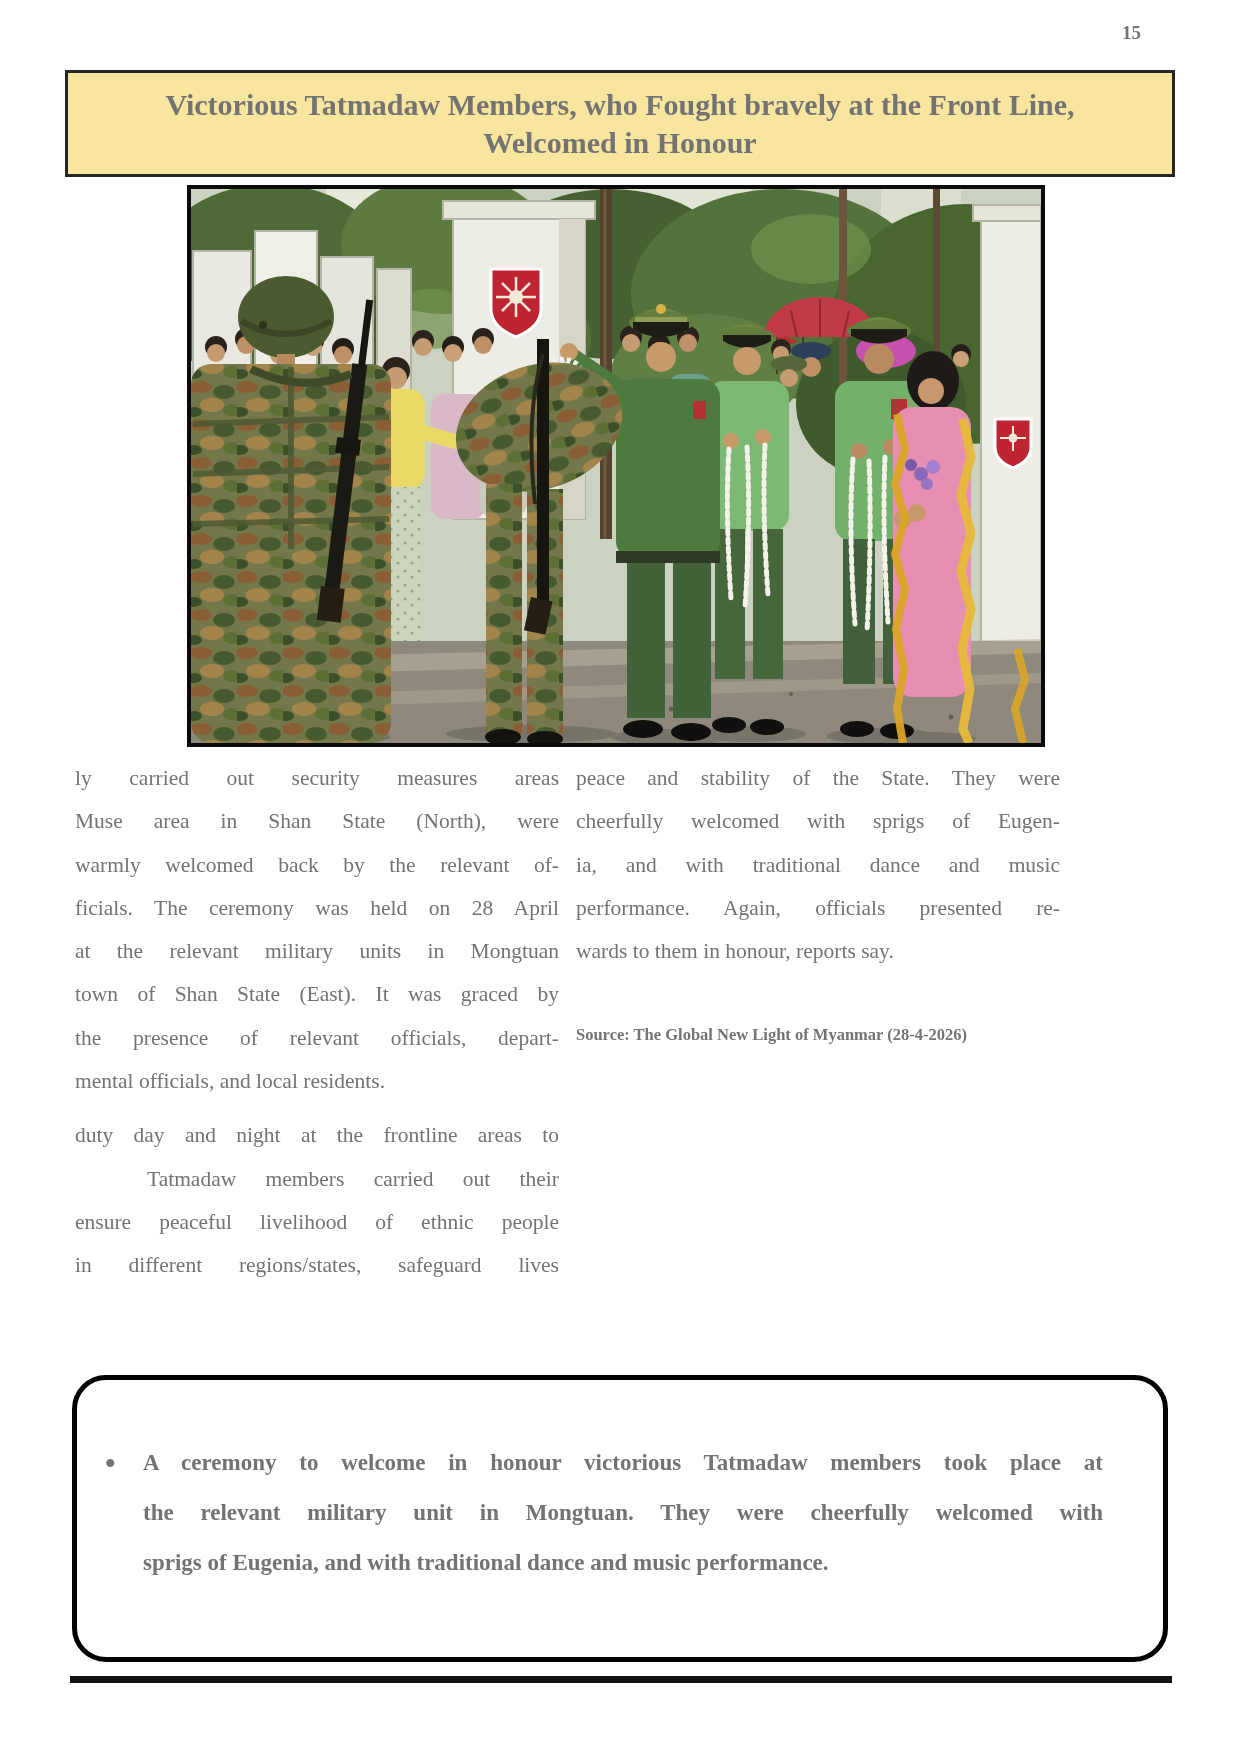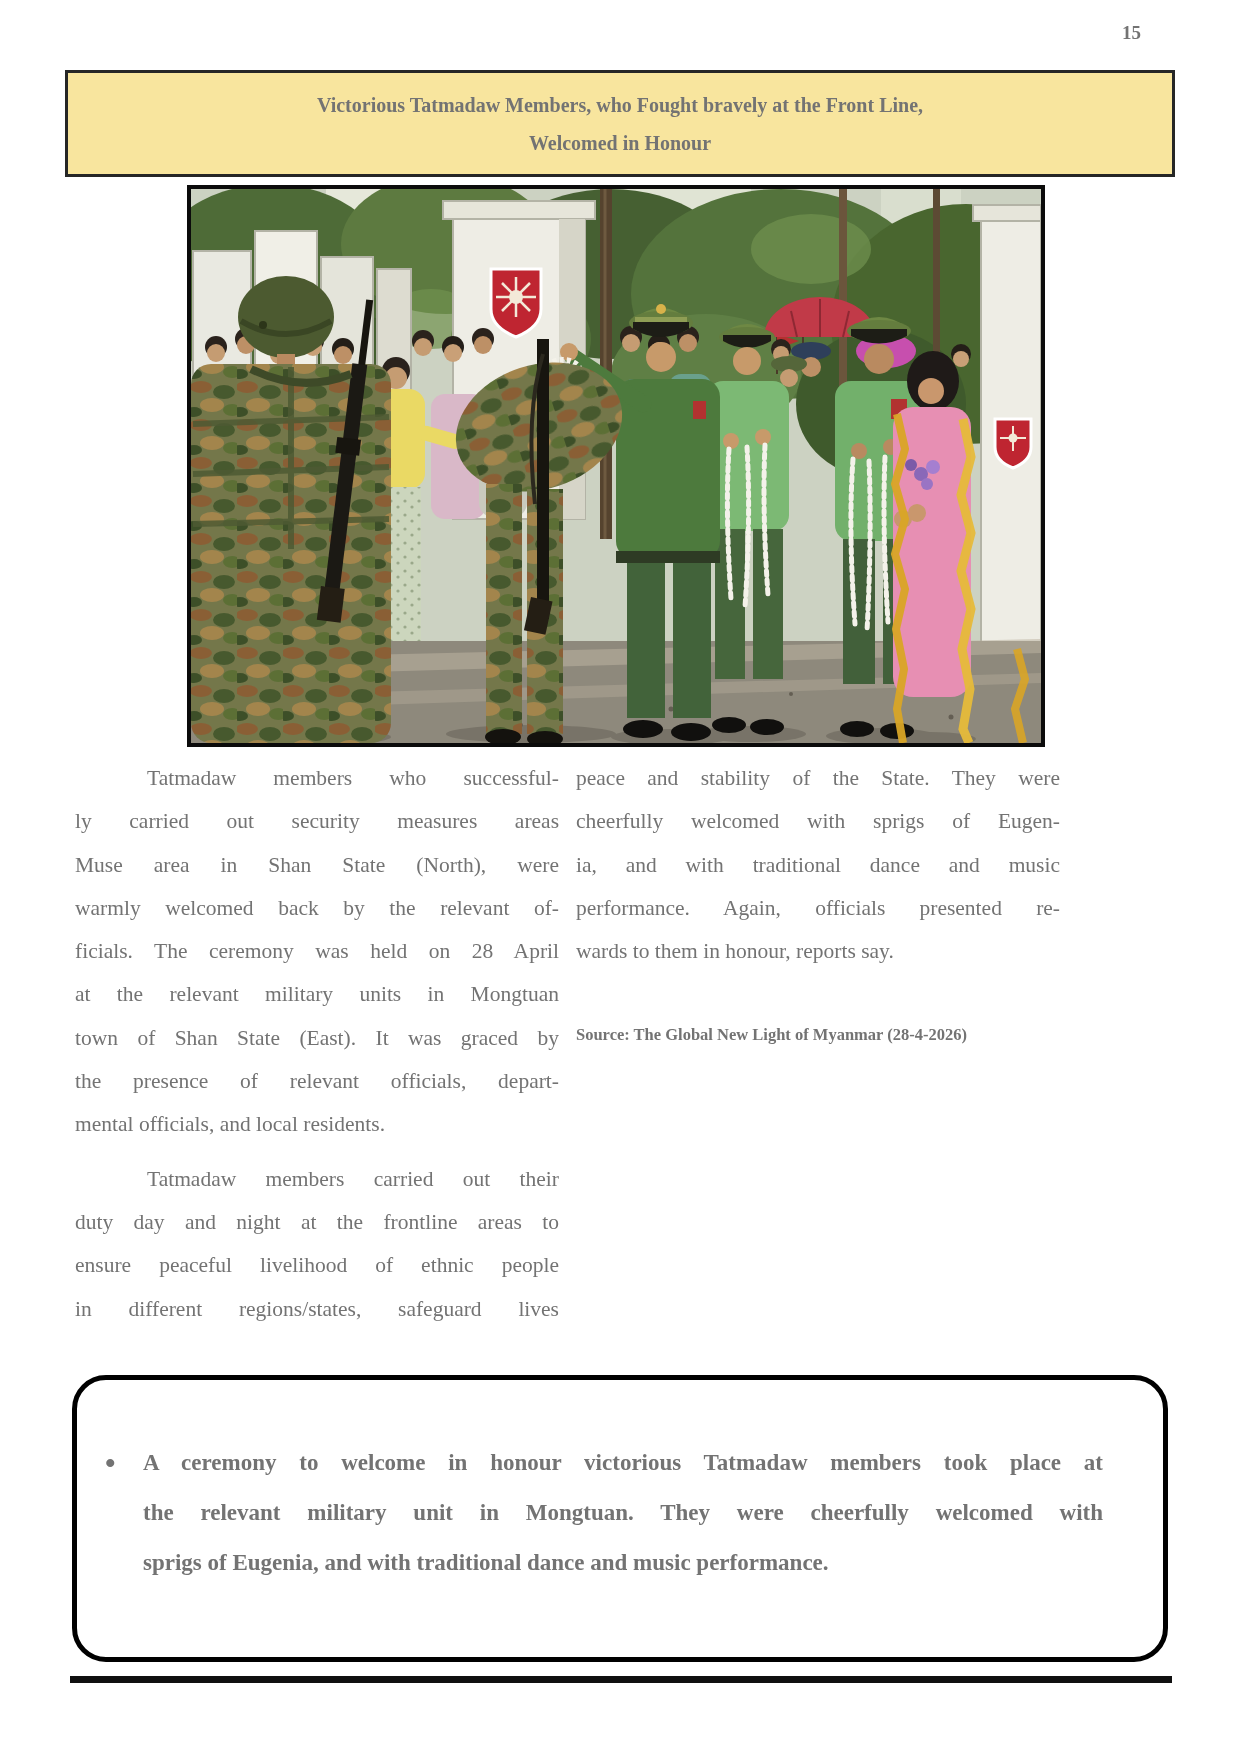--- a/index.html
+++ b/index.html
@@ -23,21 +23,21 @@
     position: absolute;
     left: 65px;
     top: 70px;
     width: 1110px;
     height: 107px;
     box-sizing: border-box;
     background: #f8e59e;
     border: 3px solid #262626;
     text-align: center;
     font-weight: bold;
-    font-size: 20px;
+    font-size: 30px;
     line-height: 38px;
     padding-top: 13px;
   }
   .photo-frame {
     position: absolute;
     left: 187px;
     top: 185px;
     width: 858px;
     height: 562px;
     margin: 0;
@@ -375,33 +375,32 @@
           <rect x="142" y="400" width="24" height="34" fill="#241e14"></rect>
         </g>
         <path d="M60 180 q50 25 100 5" stroke="#3e4a28" stroke-width="8" fill="none"></path>
       </g>
     </svg>
   </figure>
 
   <div class="article">
     <div class="col">
       <div class="para">
-          <div class="tline just ind">Tatmadaw members who successful-</div>
           <div class="tline just">ly carried out security measures areas</div>
           <div class="tline just">Muse area in Shan State (North), were</div>
           <div class="tline just">warmly welcomed back by the relevant of-</div>
           <div class="tline just">ficials. The ceremony was held on 28 April</div>
           <div class="tline just">at the relevant military units in Mongtuan</div>
           <div class="tline just">town of Shan State (East). It was graced by</div>
           <div class="tline just">the presence of relevant officials, depart-</div>
           <div class="tline">mental officials, and local residents.</div>
         </div>
       <div class="para para-gap">
+          <div class="tline just">duty day and night at the frontline areas to</div>
           <div class="tline just ind">Tatmadaw members carried out their</div>
-          <div class="tline just">duty day and night at the frontline areas to</div>
           <div class="tline just">ensure peaceful livelihood of ethnic people</div>
           <div class="tline just">in different regions/states, safeguard lives</div>
         </div>
     </div>
     <div class="col">
       <div class="para">
           <div class="tline just">peace and stability of the State. They were</div>
           <div class="tline just">cheerfully welcomed with sprigs of Eugen-</div>
           <div class="tline just">ia, and with traditional dance and music</div>
           <div class="tline just">performance. Again, officials presented re-</div>

